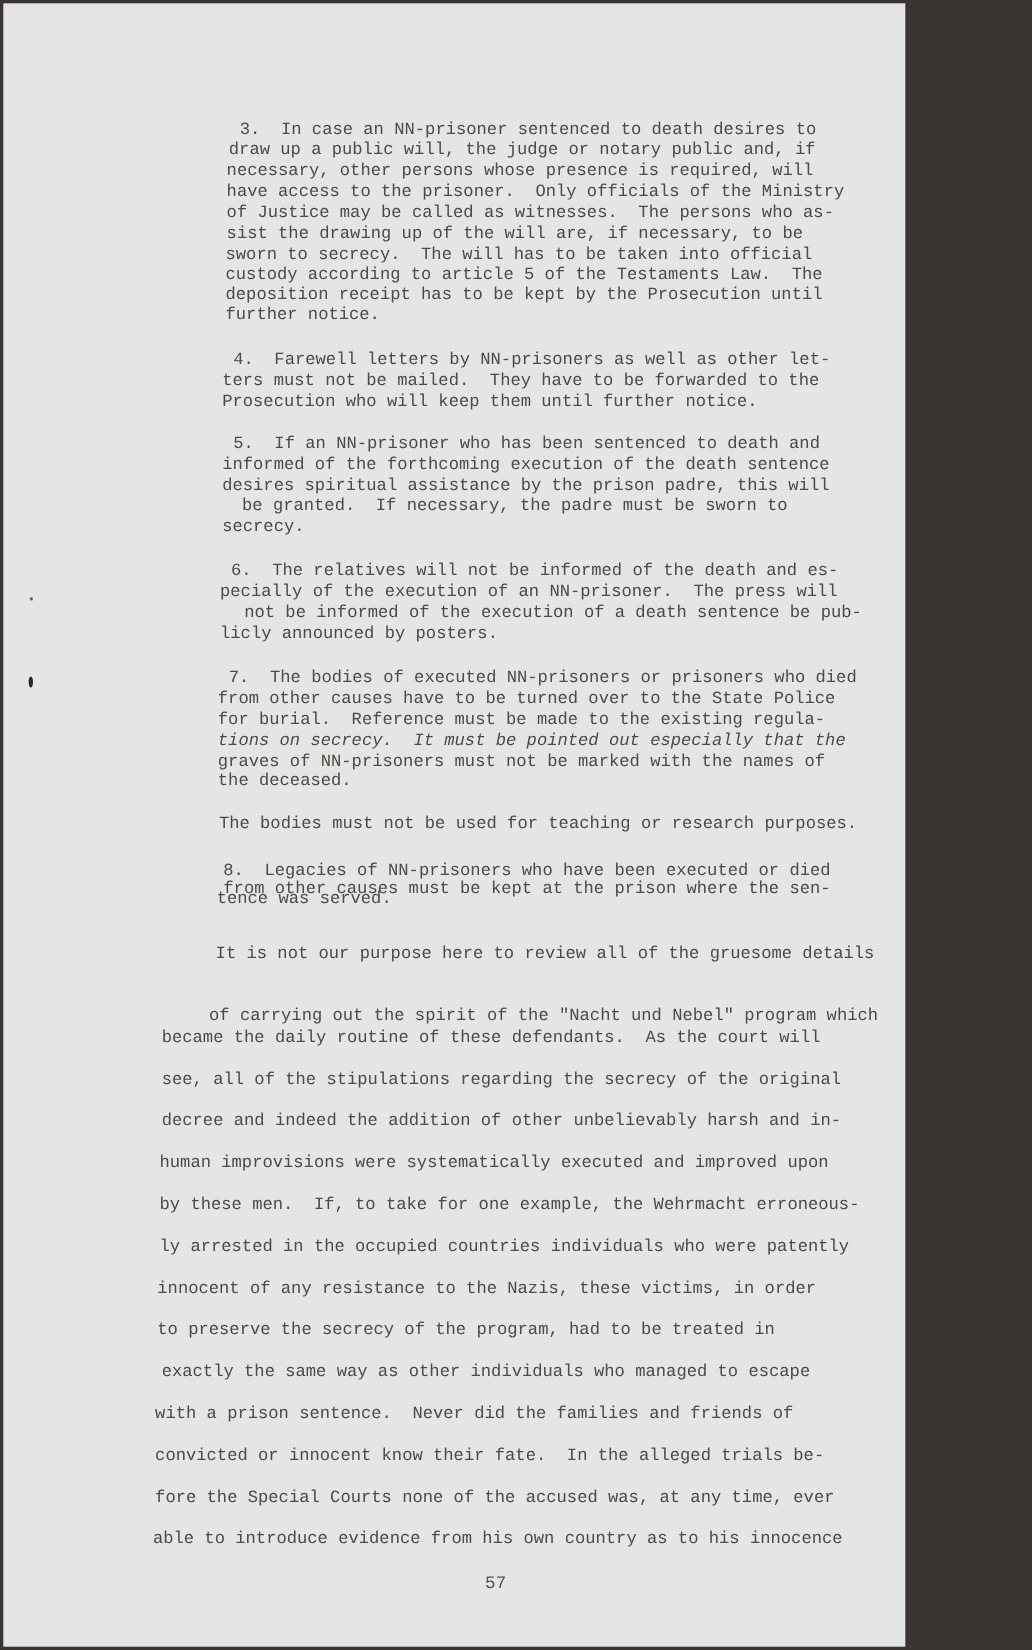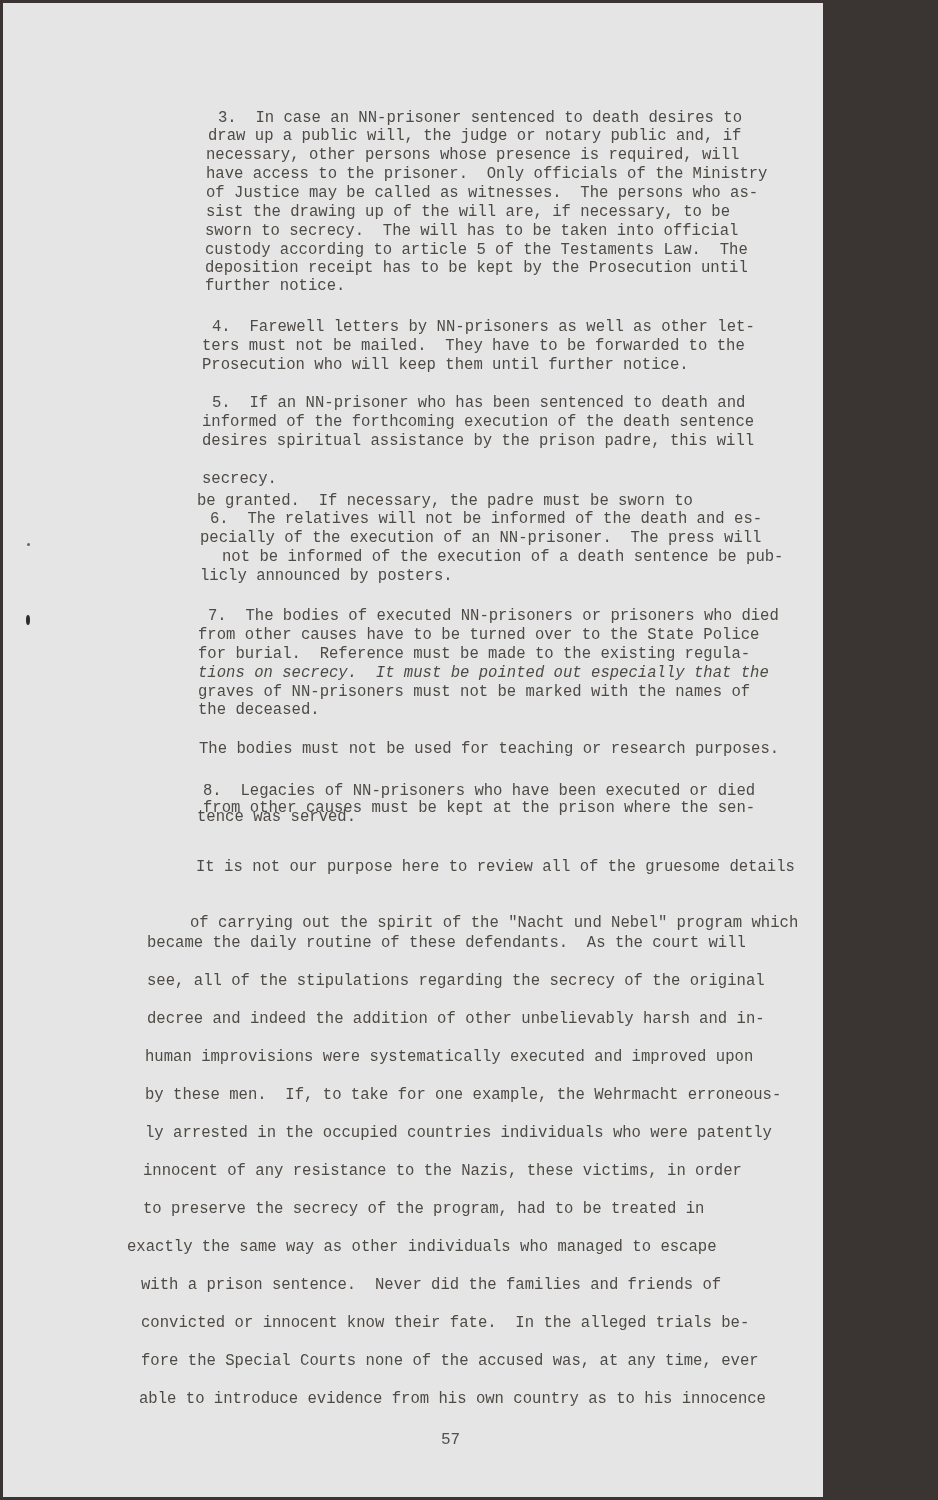--- a/index.html
+++ b/index.html
@@ -70,21 +70,21 @@
   <div class="block">
     <div class="line" style="left:209px;top:315px;">4.  Farewell letters by NN-prisoners as well as other let-</div>
     <div class="line" style="left:199px;top:334px;">ters must not be mailed.  They have to be forwarded to the</div>
     <div class="line" style="left:199px;top:353px;">Prosecution who will keep them until further notice.</div>
   </div>
 
   <div class="block">
     <div class="line" style="left:209px;top:391px;">5.  If an NN-prisoner who has been sentenced to death and</div>
     <div class="line" style="left:199px;top:410px;">informed of the forthcoming execution of the death sentence</div>
     <div class="line" style="left:199px;top:429px;">desires spiritual assistance by the prison padre, this will</div>
-    <div class="line" style="left:194px;top:448px;margin-top:41px;">be granted.  If necessary, the padre must be sworn to</div>
+    <div class="line" style="left:217px;top:448px;">be granted.  If necessary, the padre must be sworn to</div>
     <div class="line" style="left:199px;top:467px;">secrecy.</div>
   </div>
 
   <div class="block">
     <div class="line" style="left:207px;top:507px;">6.  The relatives will not be informed of the death and es-</div>
     <div class="line" style="left:197px;top:526px;">pecially of the execution of an NN-prisoner.  The press will</div>
     <div class="line" style="left:179px;top:545px;margin-left:40px;">not be informed of the execution of a death sentence be pub-</div>
     <div class="line" style="left:197px;top:564px;">licly announced by posters.</div>
   </div>
 
@@ -111,21 +111,21 @@
     <div class="line" style="left:193px;top:855px;">It is not our purpose here to review all of the gruesome details</div>
     <div class="line" style="left:144px;top:911px;margin-left:43px;">of carrying out the spirit of the "Nacht und Nebel" program which</div>
     <div class="line" style="left:144px;top:931px;">became the daily routine of these defendants.  As the court will</div>
     <div class="line" style="left:144px;top:969px;">see, all of the stipulations regarding the secrecy of the original</div>
     <div class="line" style="left:144px;top:1007px;">decree and indeed the addition of other unbelievably harsh and in-</div>
     <div class="line" style="left:142px;top:1045px;">human improvisions were systematically executed and improved upon</div>
     <div class="line" style="left:142px;top:1083px;">by these men.  If, to take for one example, the Wehrmacht erroneous-</div>
     <div class="line" style="left:142px;top:1121px;">ly arrested in the occupied countries individuals who were patently</div>
     <div class="line" style="left:140px;top:1159px;">innocent of any resistance to the Nazis, these victims, in order</div>
     <div class="line" style="left:140px;top:1197px;">to preserve the secrecy of the program, had to be treated in</div>
-    <div class="line" style="left:124px;top:1235px;text-align:center;">exactly the same way as other individuals who managed to escape</div>
+    <div class="line" style="left:144px;top:1235px;text-align:center;">exactly the same way as other individuals who managed to escape</div>
     <div class="line" style="left:138px;top:1273px;">with a prison sentence.  Never did the families and friends of</div>
     <div class="line" style="left:138px;top:1311px;">convicted or innocent know their fate.  In the alleged trials be-</div>
     <div class="line" style="left:138px;top:1349px;">fore the Special Courts none of the accused was, at any time, ever</div>
     <div class="line" style="left:136px;top:1387px;">able to introduce evidence from his own country as to his innocence</div>
   </div>
 
   <div class="page-number">57</div>
 
   <div class="mark" style="left:24px;top:540px;width:3px;height:3px;background:#6a645c;"></div>
   <div class="mark" style="left:23px;top:612px;width:4px;height:10px;"></div>

